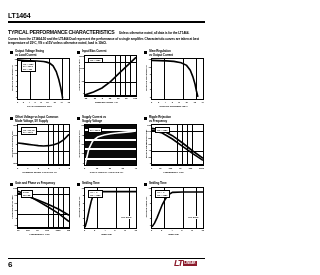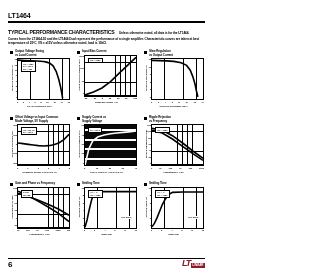--- a/index.html
+++ b/index.html
@@ -55,21 +55,21 @@
           font-size:2.2px;font-weight:bold;line-height:2.6px;
           padding:0.5px 1px;}
   .legend div{white-space:nowrap;}
   .annot{position:absolute;background:#fff;font-size:2.2px;font-weight:bold;
          line-height:2.6px;padding:0 0.5px;white-space:nowrap;}
 
   
   .footer{position:absolute;left:8px;right:8px;bottom:6px;}
   .rule-foot{height:1.4px;background:#000;}
   .pageno{font-size:8px;font-weight:bold;margin-top:1px;line-height:9px;}
-  .logo{position:absolute;right:0;bottom:1px;display:flex;align-items:flex-end;}
+  .logo{position:absolute;right:8px;bottom:1px;display:flex;align-items:center;}
   .logo .lt{font-size:9px;font-weight:bold;font-style:italic;
             color:#8b1a2b;line-height:9px;letter-spacing:-1px;}
   .logo .tech{background:#8b1a2b;color:#fff;font-size:3px;font-weight:bold;
               padding:1px 1.5px;margin-left:0.5px;line-height:3.4px;}
 </style>
 </head>
 <body>
 
 <div class="page">
 

